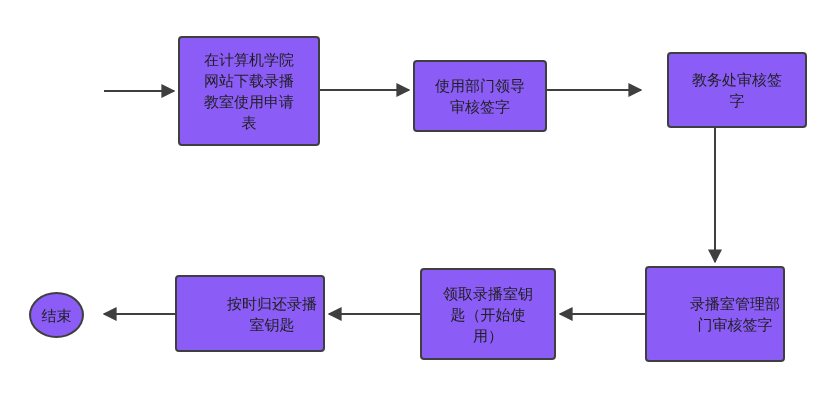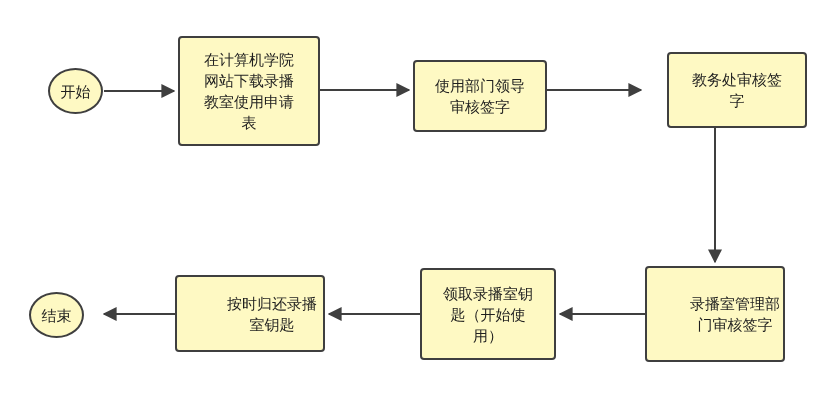--- a/index.html
+++ b/index.html
@@ -16,21 +16,21 @@
     overflow: hidden;
   }
   .arrow-layer {
     position: absolute;
     left: 0; top: 0;
     width: 831px; height: 408px;
   }
   .node {
     position: absolute;
     border: 2px solid #3f3f3f;
-    background: #fef9c3;
+    background: #8b5cf6;
     display: flex;
     align-items: center;
     justify-content: center;
     text-align: center;
     font-size: 15px;
     line-height: 21px;
     color: #1f1f1f;
   }
   .process { border-radius: 4px; }
   .terminal { border-radius: 50%; }
@@ -51,23 +51,20 @@
     </defs>
     <line x1="104" y1="91" x2="174" y2="91" marker-end="url(#arrowhead)"></line>
     <line x1="320" y1="90" x2="409" y2="90" marker-end="url(#arrowhead)"></line>
     <line x1="547" y1="90" x2="641" y2="90" marker-end="url(#arrowhead)"></line>
     <line x1="715" y1="128" x2="715" y2="262" marker-end="url(#arrowhead)"></line>
     <line x1="645" y1="314" x2="560" y2="314" marker-end="url(#arrowhead)"></line>
     <line x1="420" y1="314" x2="329" y2="314" marker-end="url(#arrowhead)"></line>
     <line x1="175" y1="314" x2="104" y2="314" marker-end="url(#arrowhead)"></line>
   </svg>
 
-  <div class="node terminal" style="left:48px; top:68px; width:55px; height:46px;">
-    <span class="lbl">开始</span>
-  </div>
 
   <div class="node process" style="left:178px; top:36px; width:142px; height:110px;">
     <span class="lbl lbl-wrap">在计算机学院网站下载录播教室使用申请表</span>
   </div>
 
   <div class="node process" style="left:413px; top:54px; width:134px; height:72px;margin-top:6px;">
     <span class="lbl lbl-wrap">使用部门领导审核签字</span>
   </div>
 
   <div class="node process" style="left:645px; top:52px; width:140px; height:76px;margin-left:22px;">

